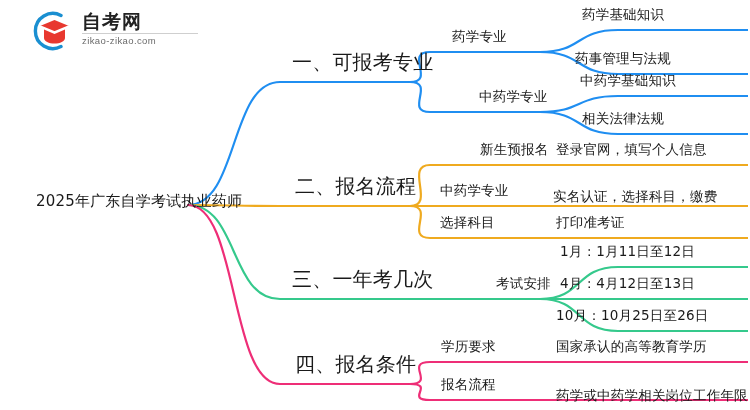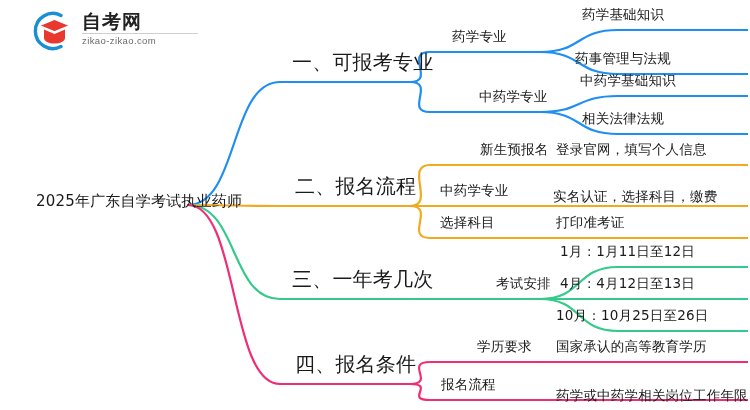--- a/index.html
+++ b/index.html
@@ -176,19 +176,19 @@
       <div class="node-label lvl2-label" style="left: 440px; top: 200px;">中药学专业</div>
       <div class="node-label lvl3-label" style="left: 553px; top: 206px;">实名认证，选择科目，缴费</div>
       <div class="node-label lvl2-label" style="left: 440px; top: 232px;">选择科目</div>
       <div class="node-label lvl3-label" style="left: 556px; top: 232px;">打印准考证</div>
       <div class="node-label lvl1-label" style="left: 292px; top: 293px;">三、一年考几次</div>
       <div class="node-label lvl2-label" style="left: 458px; top: 293px; margin-left: 38px;">考试安排</div>
       <div class="node-label lvl3-label" style="left: 560px; top: 261px;">1月：1月11日至12日</div>
       <div class="node-label lvl3-label" style="left: 560px; top: 293px;">4月：4月12日至13日</div>
       <div class="node-label lvl3-label" style="left: 556px; top: 325px; text-align: right;">10月：10月25日至26日</div>
       <div class="node-label lvl1-label" style="left: 295px; top: 378px;">四、报名条件</div>
-      <div class="node-label lvl2-label" style="left: 441px; top: 356px; margin-left: 36px;">学历要求</div>
+      <div class="node-label lvl2-label" style="left: 441px; top: 356px;">学历要求</div>
       <div class="node-label lvl3-label" style="left: 556px; top: 356px;">国家承认的高等教育学历</div>
       <div class="node-label lvl2-label" style="left: 441px; top: 394px;">报名流程</div>
       <div class="node-label lvl3-label" style="left: 556px; top: 405px;">药学或中药学相关岗位工作年限</div>
     </div>
 
 </div>
 
 </body></html>

